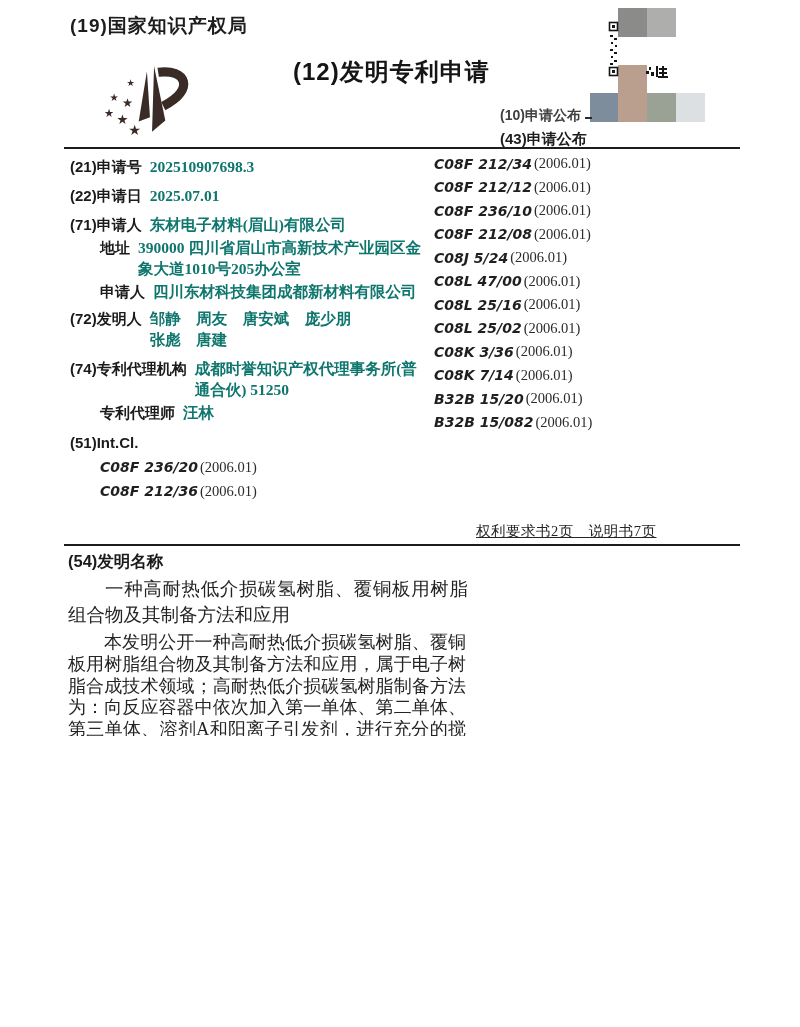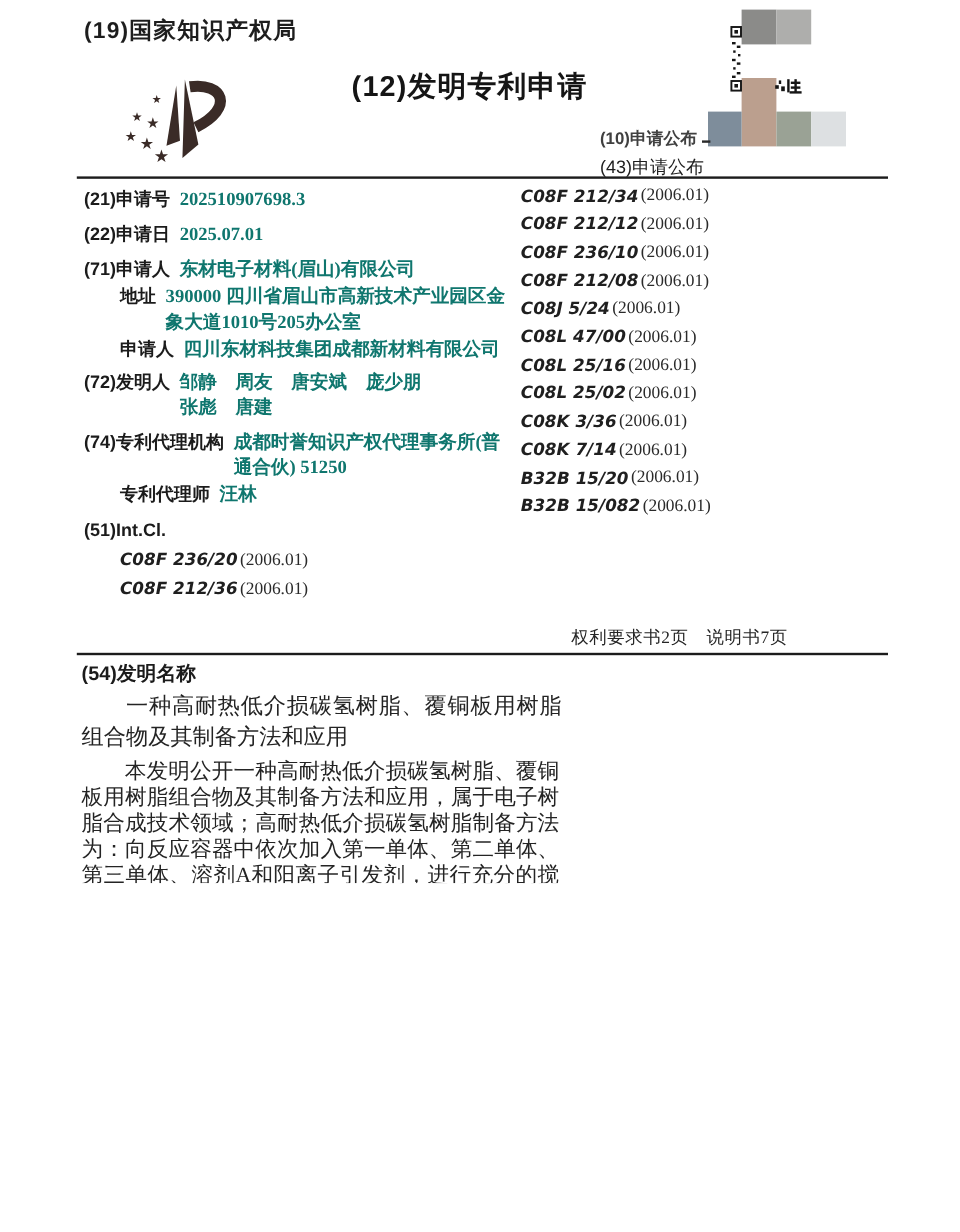--- a/index.html
+++ b/index.html
@@ -10,21 +10,21 @@
     font-family:"Liberation Serif","DejaVu Serif",serif;
     color:#242424;
   }
   .sans { font-family:"Liberation Sans","DejaVu Sans",sans-serif; }
   .abs { position:absolute; }
 
   
   .office        { left:70px; top:13px; font-size:19px; font-weight:bold; color:#1d1d1d; letter-spacing:1px; }
   .doc-type      { left:293px; top:56px; font-size:24px; font-weight:bold; color:#151515; letter-spacing:1px; }
   .pub-no-line   { left:500px; top:107px; font-size:14px; font-weight:bold; color:#404040; }
-  .pub-date-line { left:500px; top:130px; font-size:15px; font-weight:normal; color:#1d1d1d; }
+  .pub-date-line { left:500px; top:130px; font-size:15px; font-weight:bold; color:#1d1d1d; }
   .rule1 { left:64px; top:147px; width:676px; height:2px; background:#1c1c1c; }
   .rule2 { left:64px; top:544px; width:676px; height:2px; background:#1c1c1c; }
   .logo { left:97px; top:58px; width:108px; height:90px; }
 
   .redact { position:absolute; }
   .r1 { left:618px; top:8px;  width:29px; height:29px; }
   .r2 { left:647px; top:8px;  width:29px; height:29px; }
   .r3 { left:618px; top:65px; width:29px; height:57px; }
   .r4 { left:590px; top:93px; width:28px; height:29px; }
   .r5 { left:647px; top:93px; width:29px; height:29px; }
@@ -41,21 +41,21 @@
   .bib-lbl { font-weight:bold; white-space:nowrap; margin-right:8px;
              font-family:"Liberation Sans","DejaVu Sans",sans-serif; font-size:15px; color:#1b1b1b; }
   .bib-val { flex:1; color:#0f766e;font-weight:bold; }
   .bib-val.inventors { max-width:218px; }
   .code-line { display:flex; align-items:center; padding-left:30px; margin-bottom:3px; }
   .right-col .code-line { padding-left:0; margin-bottom:6.5px; }
   .ipc-code { font-family:"DejaVu Sans","Liberation Sans",sans-serif; font-style:italic; font-weight:bold;
               font-size:14px; color:#1f1f1f; margin-right:2px; white-space:nowrap; }
   .ipc-ver  { font-size:14.5px; color:#2a2a2a; white-space:nowrap; }
 
-  .pages-note { left:476px; top:522px; font-size:14.5px; color:#252525; letter-spacing:.5px; }
+  .pages-note { left:476px; top:522px; font-size:14.5px; color:#252525; letter-spacing:.5px;text-decoration:underline; }
 
   
   .section54 { left:68px; top:551px; width:400px; }
   .sec-lbl { font-family:"Liberation Sans","DejaVu Sans",sans-serif; font-weight:bold; font-size:16.5px; color:#1b1b1b; margin-bottom:3px; }
   .invention-title { font-size:18.5px; line-height:26px; color:#242424; text-indent:2em; text-align:justify; margin-bottom:4px; }
   .abstract { font-size:18px; line-height:21.8px; color:#242424; text-indent:2em; text-align:justify; width:398px; }
 
   
   .side-code {
     left:-16px; top:937px; width:130px; text-align:center;

